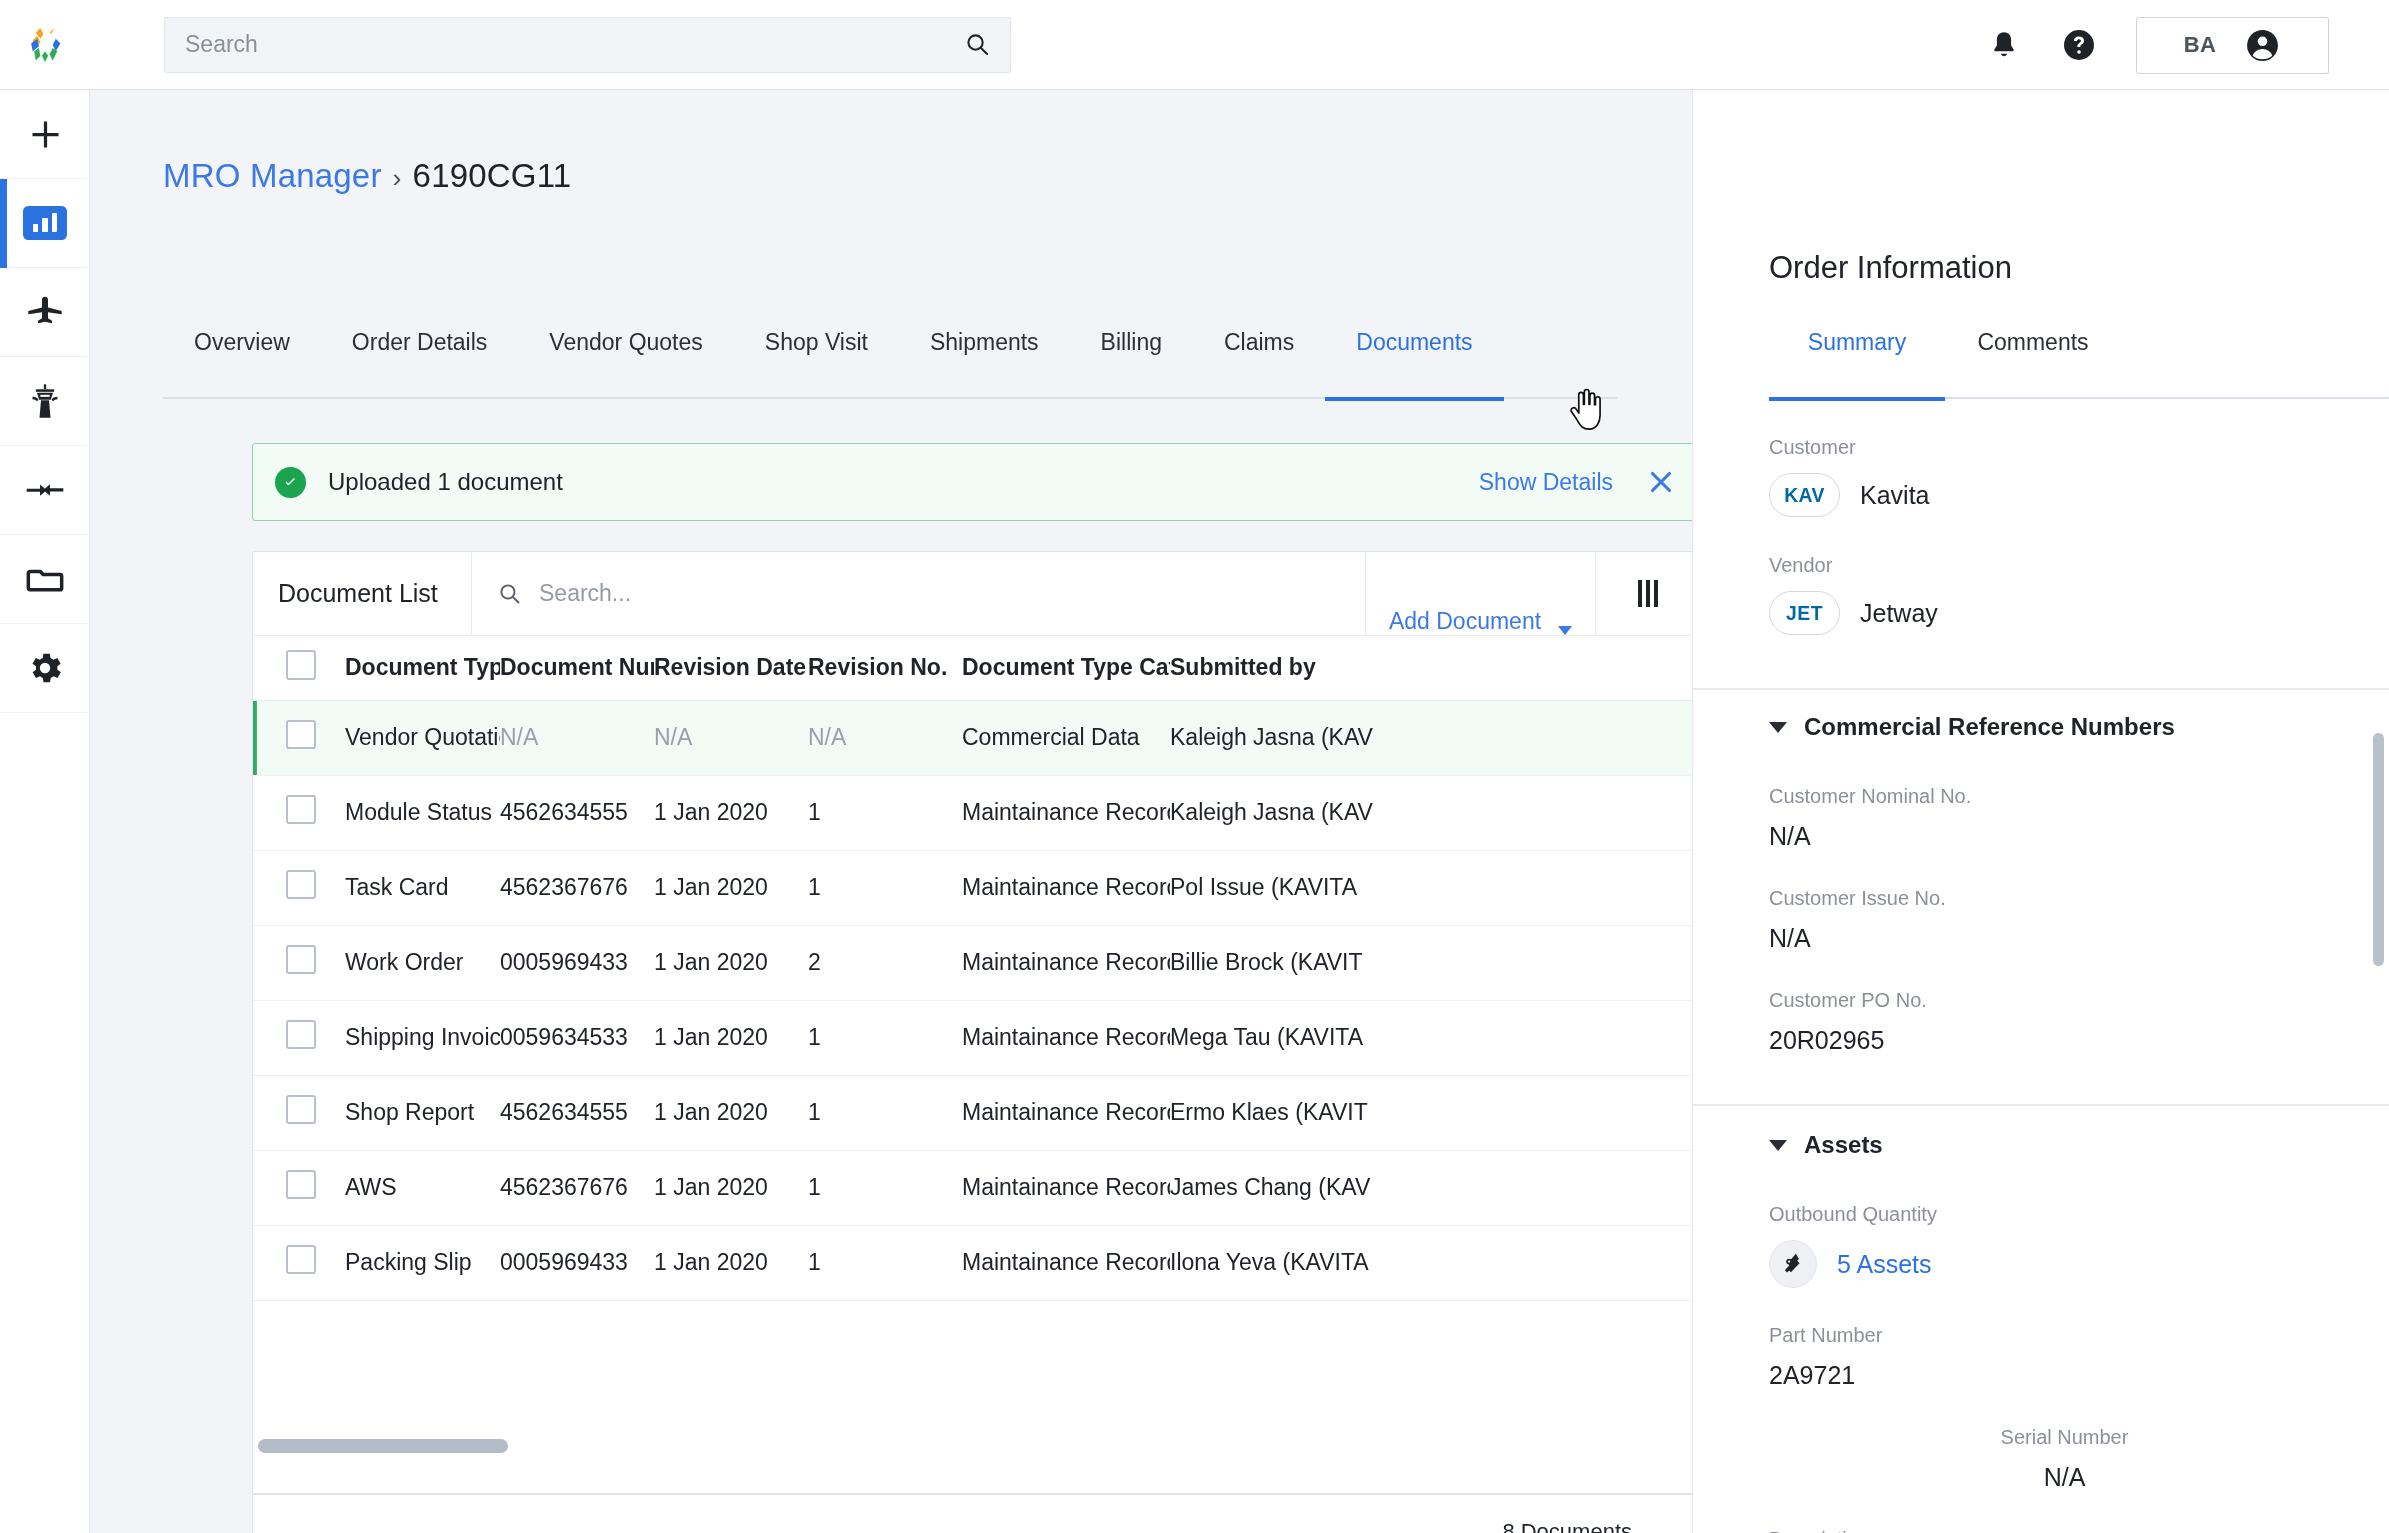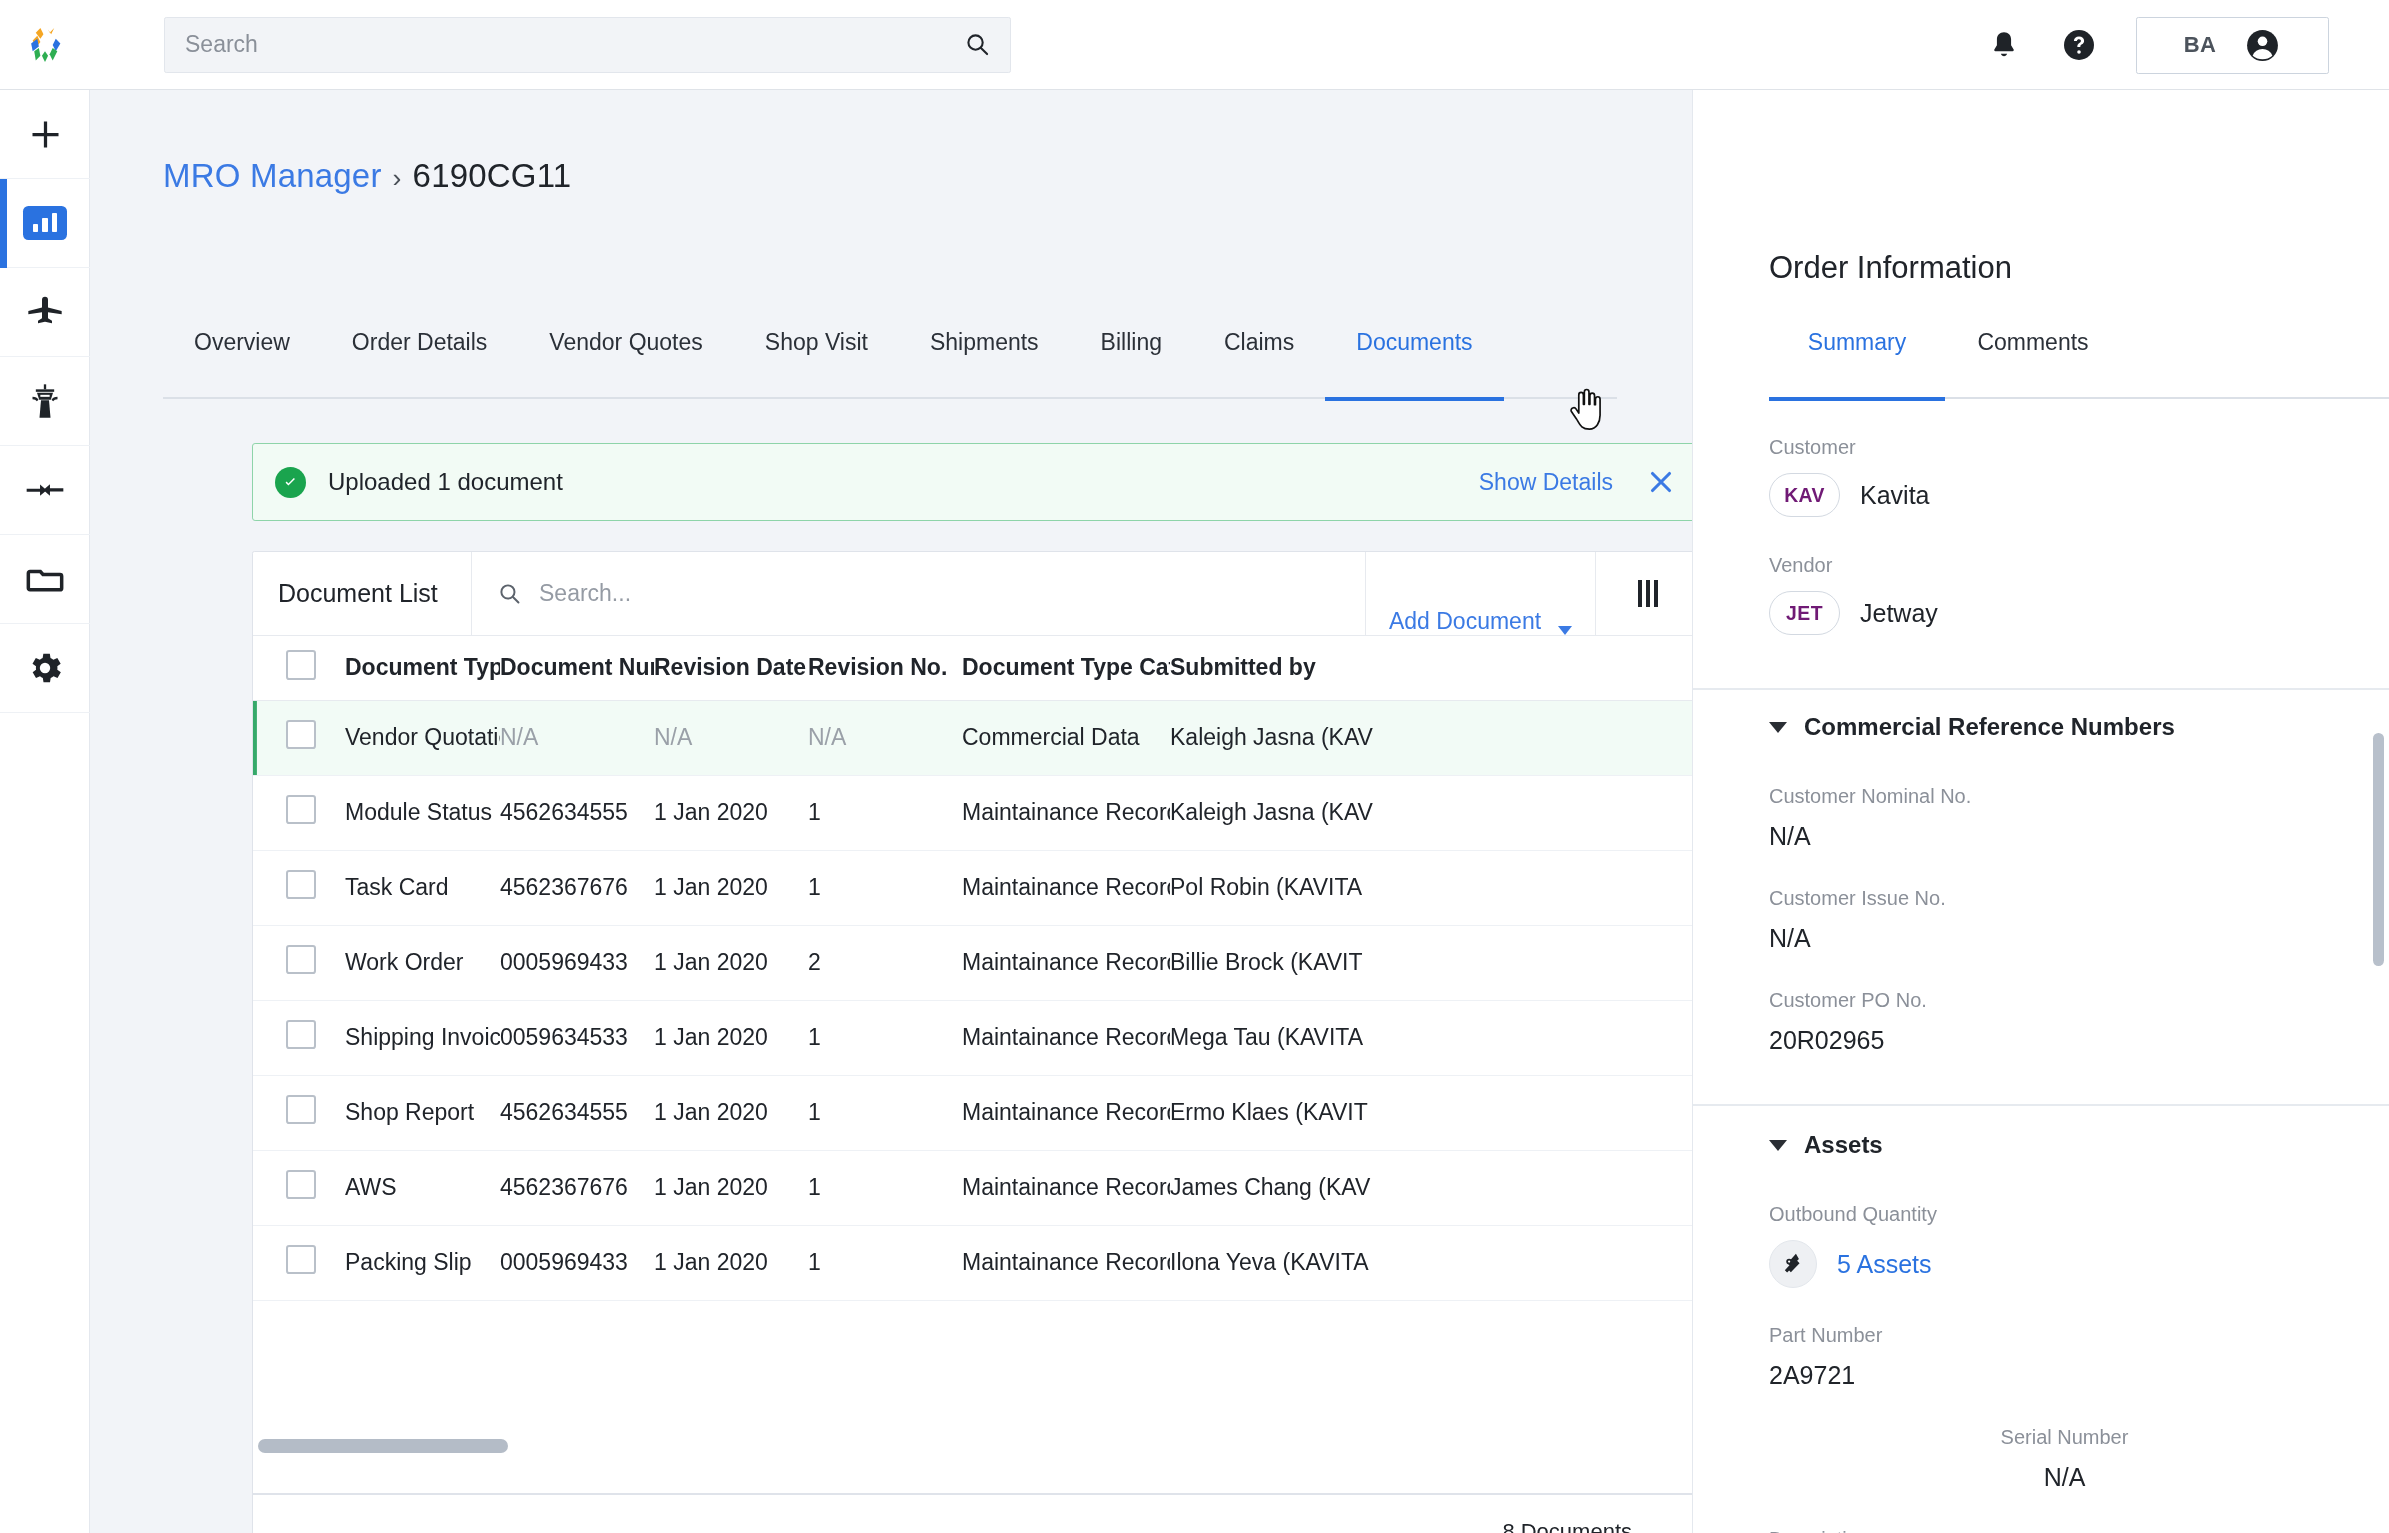--- a/index.html
+++ b/index.html
@@ -255,21 +255,21 @@
   }
 
   .psec { position: absolute; left: 0; width: 698px; }
   .psec-inner { padding-left: 76px; padding-right: 31px; }
   .p-label { font-size: 20px; color: #8b9099; margin-bottom: 14px; }
   .p-value { font-size: 25px; color: #20242a; }
   .p-entity { display: flex; align-items: center; gap: 20px; }
   .p-avatar {
     width: 71px; height: 44px; border: 1.6px solid #d3d9e1; border-radius: 22px;
     display: flex; align-items: center; justify-content: center;
-    font-size: 19.4px; font-weight: bold; color: #701a75; letter-spacing: 0.4px;
+    font-size: 19.4px; font-weight: bold; color: #0369a1; letter-spacing: 0.4px;
   }
   .p-divider { position: absolute; left: 0; width: 698px; height: 1.6px; background: #e6eaef; }
   .psec-head {
     display: flex; align-items: center; gap: 17px;
     font-size: 24px; font-weight: bold; color: #20242a; cursor: pointer;
   }
   .tri-down { width: 0; height: 0; border-left: 9.3px solid transparent; border-right: 9.3px solid transparent; border-top: 11px solid #2a2e34; }
   .asset-circle {
     width: 48px; height: 48px; border-radius: 50%; background: #eef0f3;
     border: 1.6px solid #e3e7ec;
@@ -477,21 +477,21 @@
             <td class="c-sub">Kaleigh Jasna (KAV</td>
             <td class="c-pad"></td>
           </tr>
           <tr>
             <td class="c-chk"><span class="chk"></span></td>
             <td class="c-type">Task Card</td>
             <td class="c-num">4562367676</td>
             <td class="c-rdate">1 Jan 2020</td>
             <td class="c-rno">1</td>
             <td class="c-cat">Maintainance Record</td>
-            <td class="c-sub">Pol Robin (KAVITA</td>
+            <td class="c-sub">Pol Issue (KAVITA</td>
             <td class="c-pad"></td>
           </tr>
           <tr>
             <td class="c-chk"><span class="chk"></span></td>
             <td class="c-type">Work Order</td>
             <td class="c-num">0005969433</td>
             <td class="c-rdate">1 Jan 2020</td>
             <td class="c-rno">2</td>
             <td class="c-cat">Maintainance Record</td>
             <td class="c-sub">Billie Brock (KAVIT</td>

